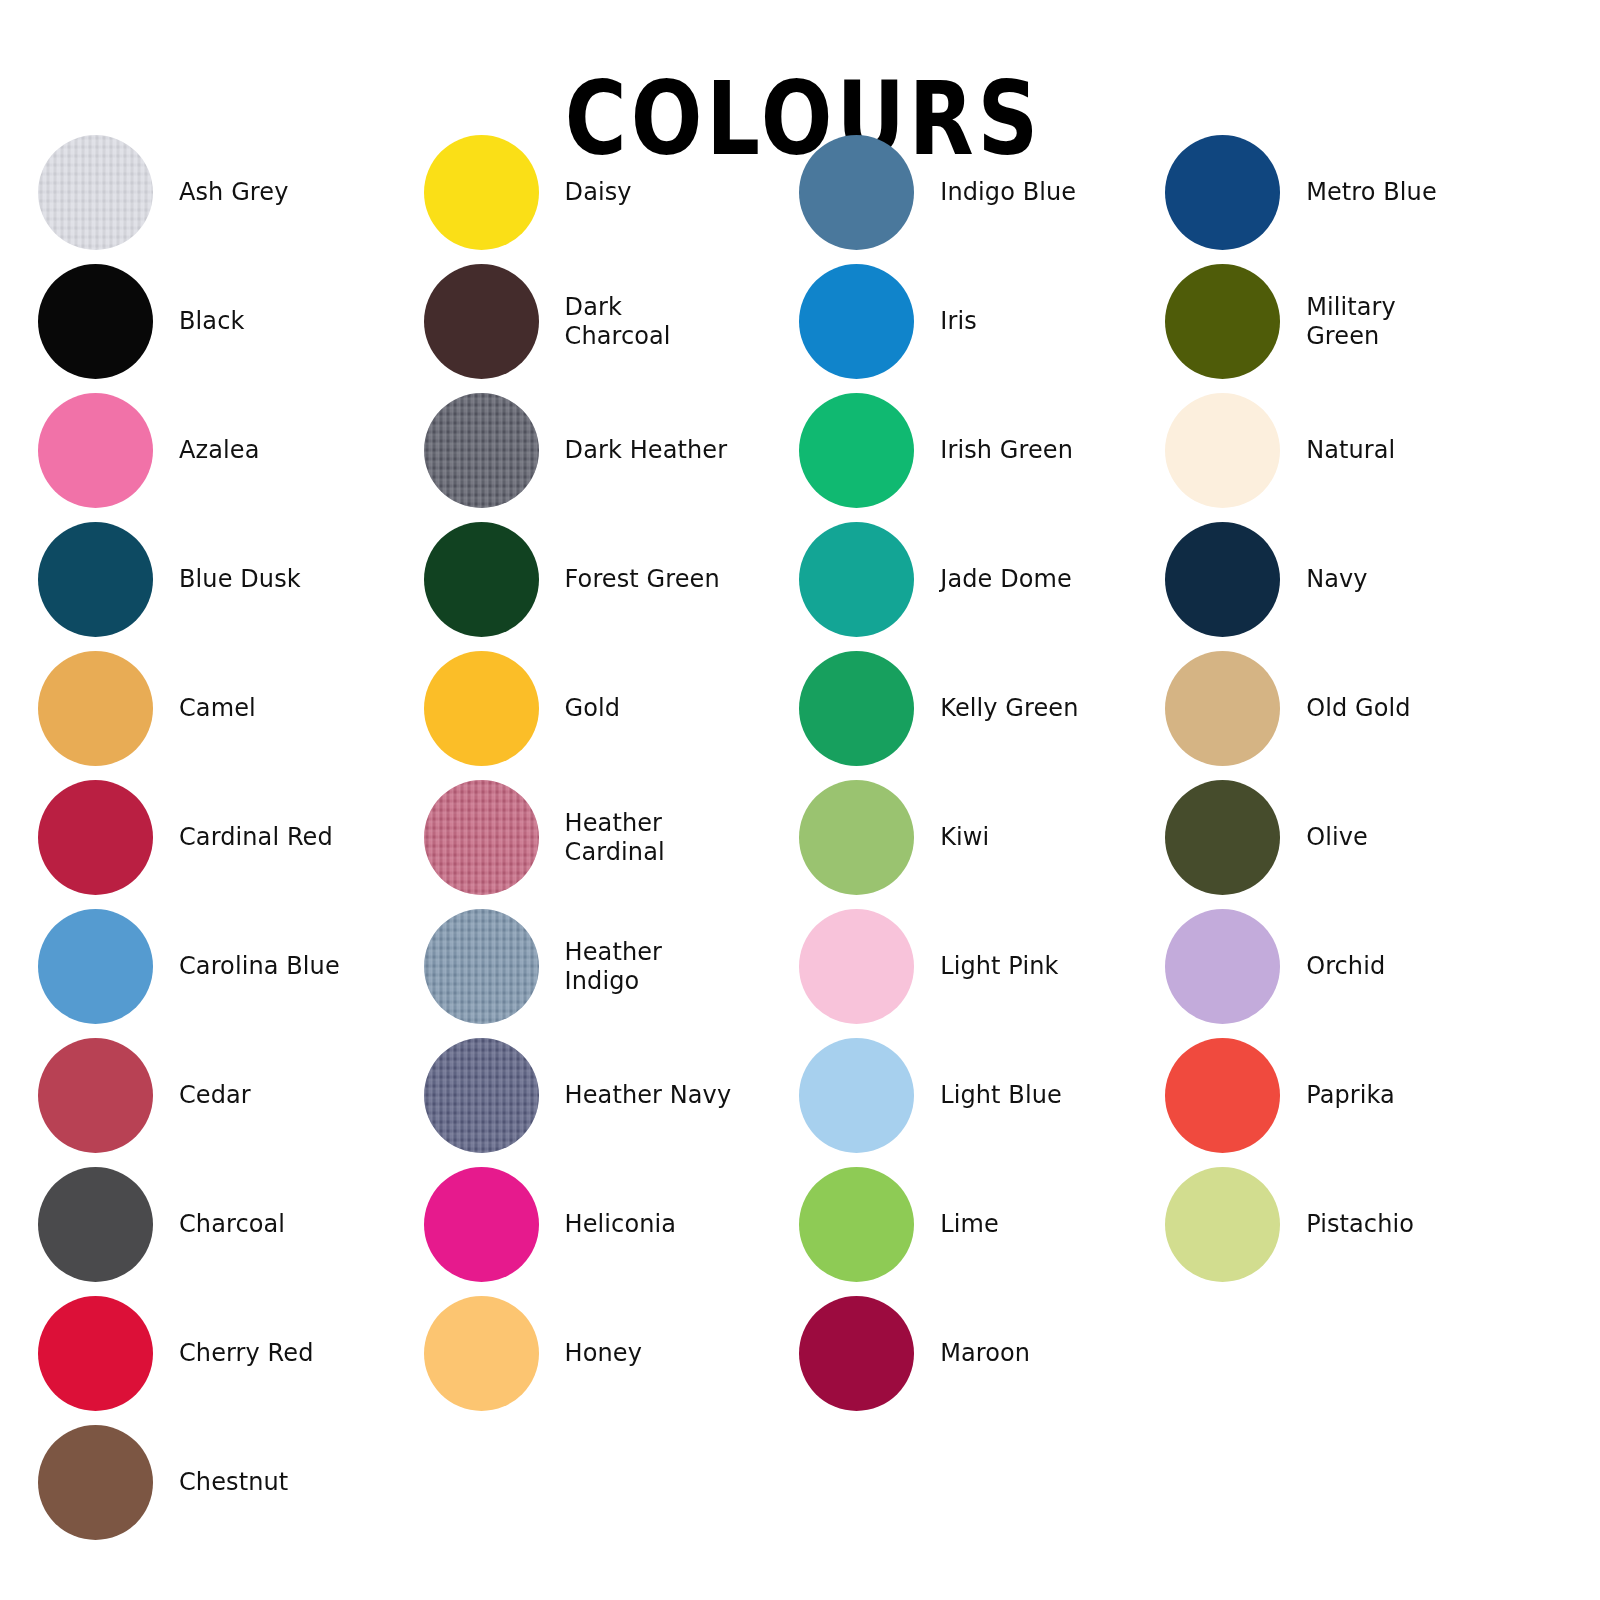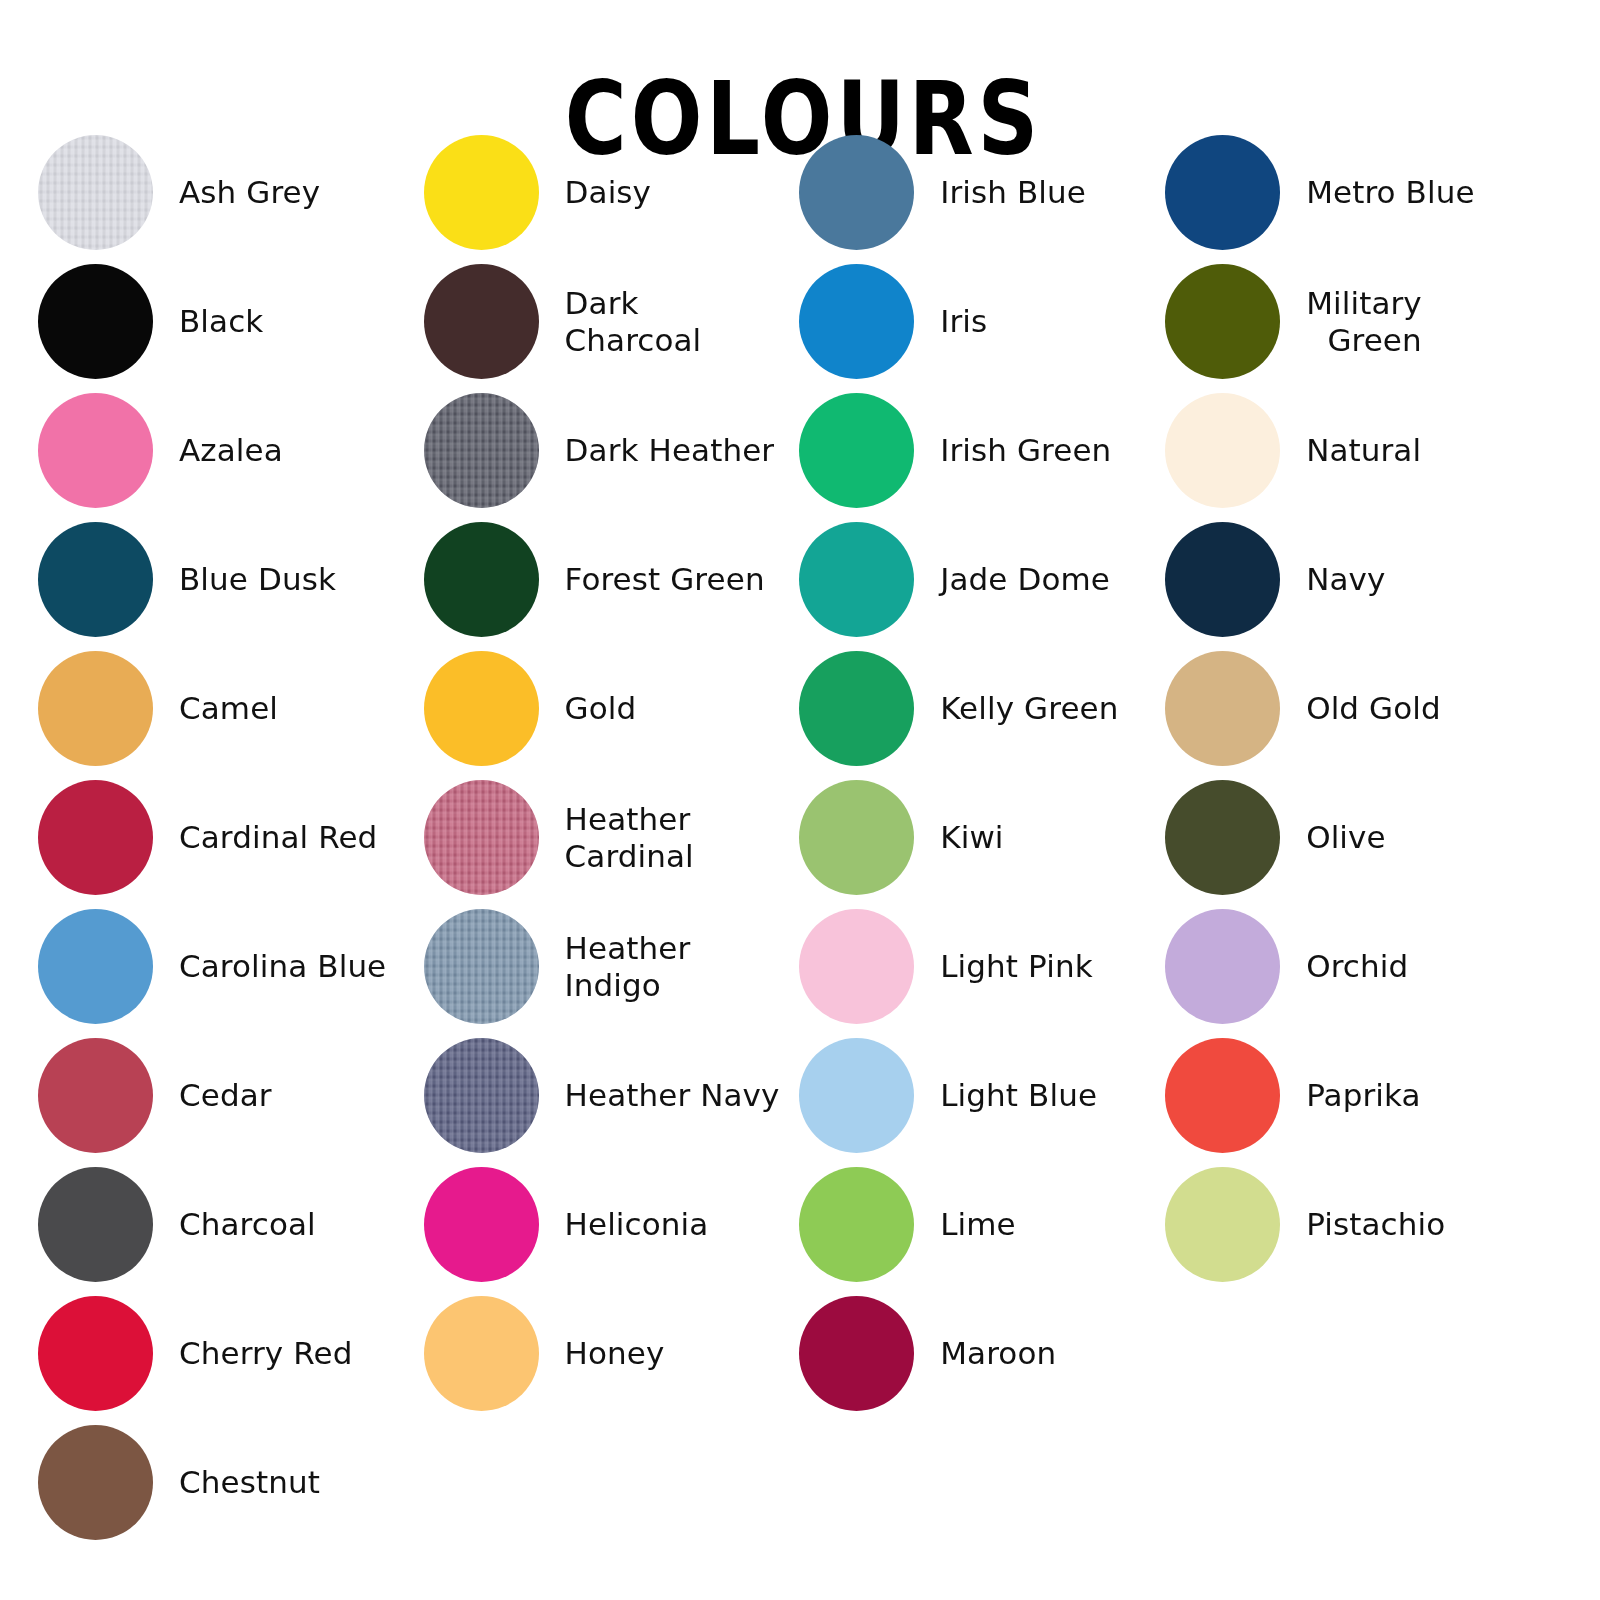--- a/index.html
+++ b/index.html
@@ -52,21 +52,21 @@
     align-items: flex-start;
   }
   .swatch-column {
     display: flex;
     flex-direction: column;
   }
   
   .col-0 { width: 380px; padding-left: 38px; }
   .col-1 { width: 370px; padding-left: 10px; }
   .col-2 { width: 350px; padding-left: 10px; }
-  .col-3 { width: 440px; padding-left: 20px; text-align: right; }
+  .col-3 { width: 440px; padding-left: 20px; }
 
   .swatch-row {
     height: 129px;
     display: flex;
     align-items: center;
   }
 
   .swatch-dot {
     width: 115px;
     height: 115px;
@@ -103,21 +103,21 @@
         rgba(255,255,255,0.30) 9px
       );
   }
   .swatch-dot.textured-soft::after {
     opacity: 0.22;
   }
 
   .swatch-label {
     margin-left: 26px;
     font-family: "DejaVu Sans", sans-serif;
-    font-size: 31px;
+    font-size: 24px;
     font-weight: 400;
     color: #111111;
     line-height: 1.17;
     letter-spacing: 0.1px;
     white-space: pre-line;
   }
 </style>
 </head>
 <body>
 
@@ -215,21 +215,21 @@
           <div class="swatch-label">Heliconia</div>
         </div>
         <div class="swatch-row">
           <div class="swatch-dot" style="background-color: rgb(252, 197, 113);"></div>
           <div class="swatch-label">Honey</div>
         </div>
       </div>
       <div class="swatch-column col-2">
         <div class="swatch-row">
           <div class="swatch-dot" style="background-color: rgb(74, 120, 156);"></div>
-          <div class="swatch-label">Irish Blue</div>
+          <div class="swatch-label">Indigo Blue</div>
         </div>
         <div class="swatch-row">
           <div class="swatch-dot" style="background-color: rgb(16, 132, 203);"></div>
           <div class="swatch-label">Iris</div>
         </div>
         <div class="swatch-row">
           <div class="swatch-dot" style="background-color: rgb(16, 185, 113);"></div>
           <div class="swatch-label">Irish Green</div>
         </div>
         <div class="swatch-row">

